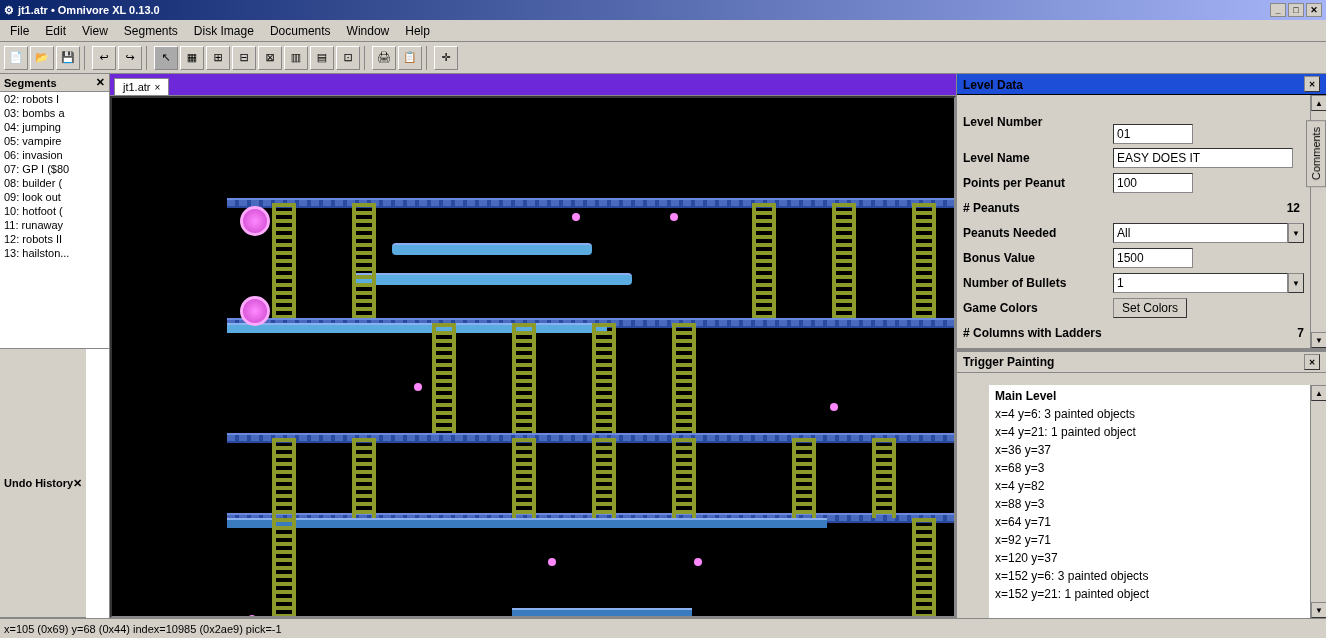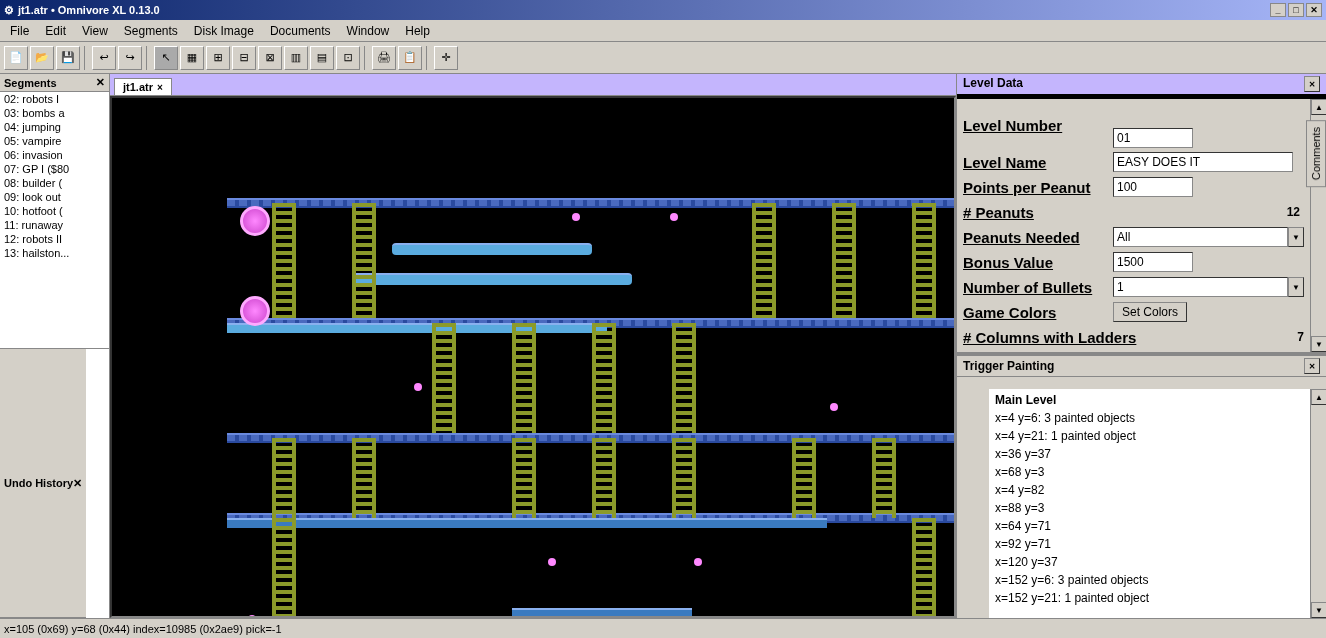--- a/index.html
+++ b/index.html
@@ -119,24 +119,23 @@
     #canvas-area {
       flex: 1;
       display: flex;
       flex-direction: column;
       background: #d4d0c8;
     }
     #canvas-tab-bar {
       height: 22px;
       display: flex;
       align-items: flex-end;
-      background: #c4b5fd;
+      background: #6d28d9;
       padding-left: 4px;
       border-bottom: 1px solid #888;
-      font-weight: bold;
     }
     .canvas-tab {
       background: #d4d0c8;
       border: 1px solid #888;
       border-bottom: none;
       padding: 2px 8px;
       font-size: 11px;
       cursor: pointer;
       display: flex; align-items: center; gap: 4px;
     }
@@ -151,45 +150,44 @@
 
     
     #right-panel {
       width: 370px;
       background: #d4d0c8;
       border-left: 1px solid #888;
       display: flex;
       flex-direction: column;
     }
     #level-data-header {
-      background: #c4b5fd;
-      border-bottom: 5px solid #000000;
+      background: #1d4ed8;
+      border-bottom: 1px solid #000000;
       padding: 2px 6px;
       display: flex;
       justify-content: space-between;
-      align-items: flex-start;
+      align-items: flex-end;
       font-weight: bold;
       font-size: 12px;
     }
     #level-data-content {
       padding: 4px;
       display: flex;
       flex-direction: column;
       gap: 3px;
     }
     .field-row {
       display: flex;
       align-items: center;
       min-height: 22px;
     }
     .field-label {
       width: 150px;
-      font-size: 15px;
-      font-weight: bold;
-      text-decoration: underline;
+      font-size: 12px;
+      font-weight: bold;
     }
     .field-value {
       flex: 1;
     }
     .field-input {
       width: 100%;
       height: 20px;
       border: 1px inset #888;
       background: white;
       font-size: 12px;

